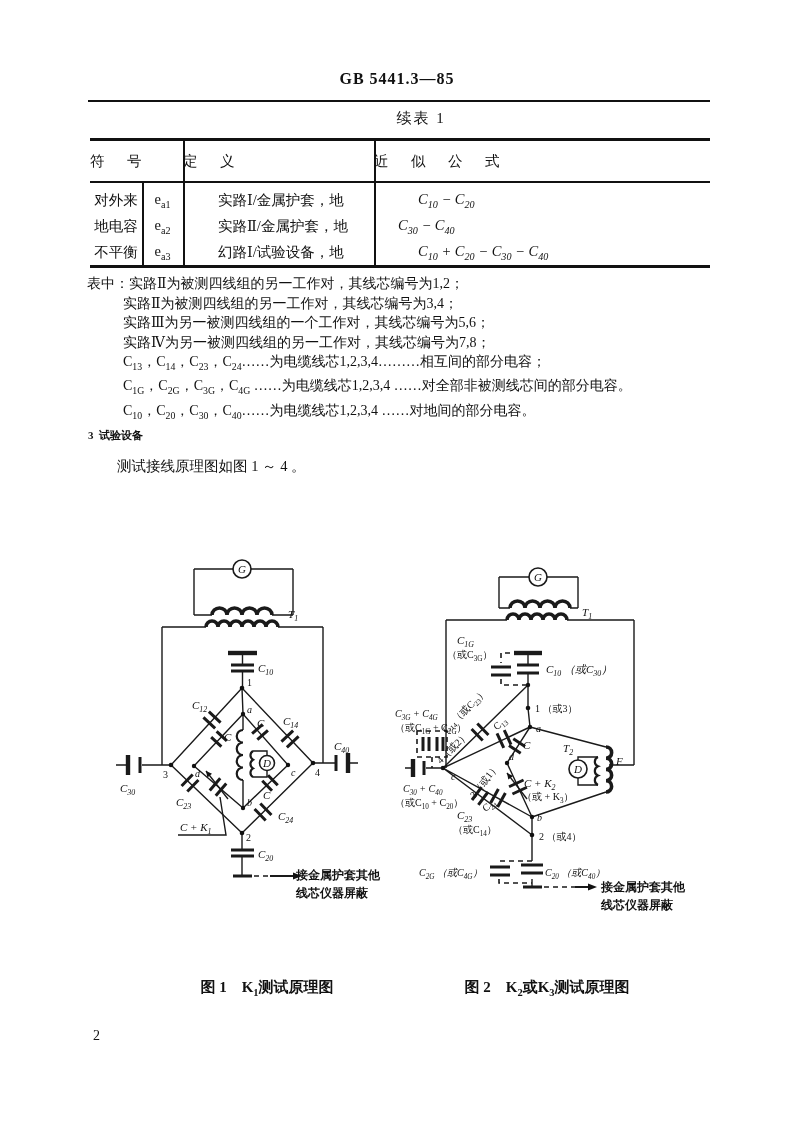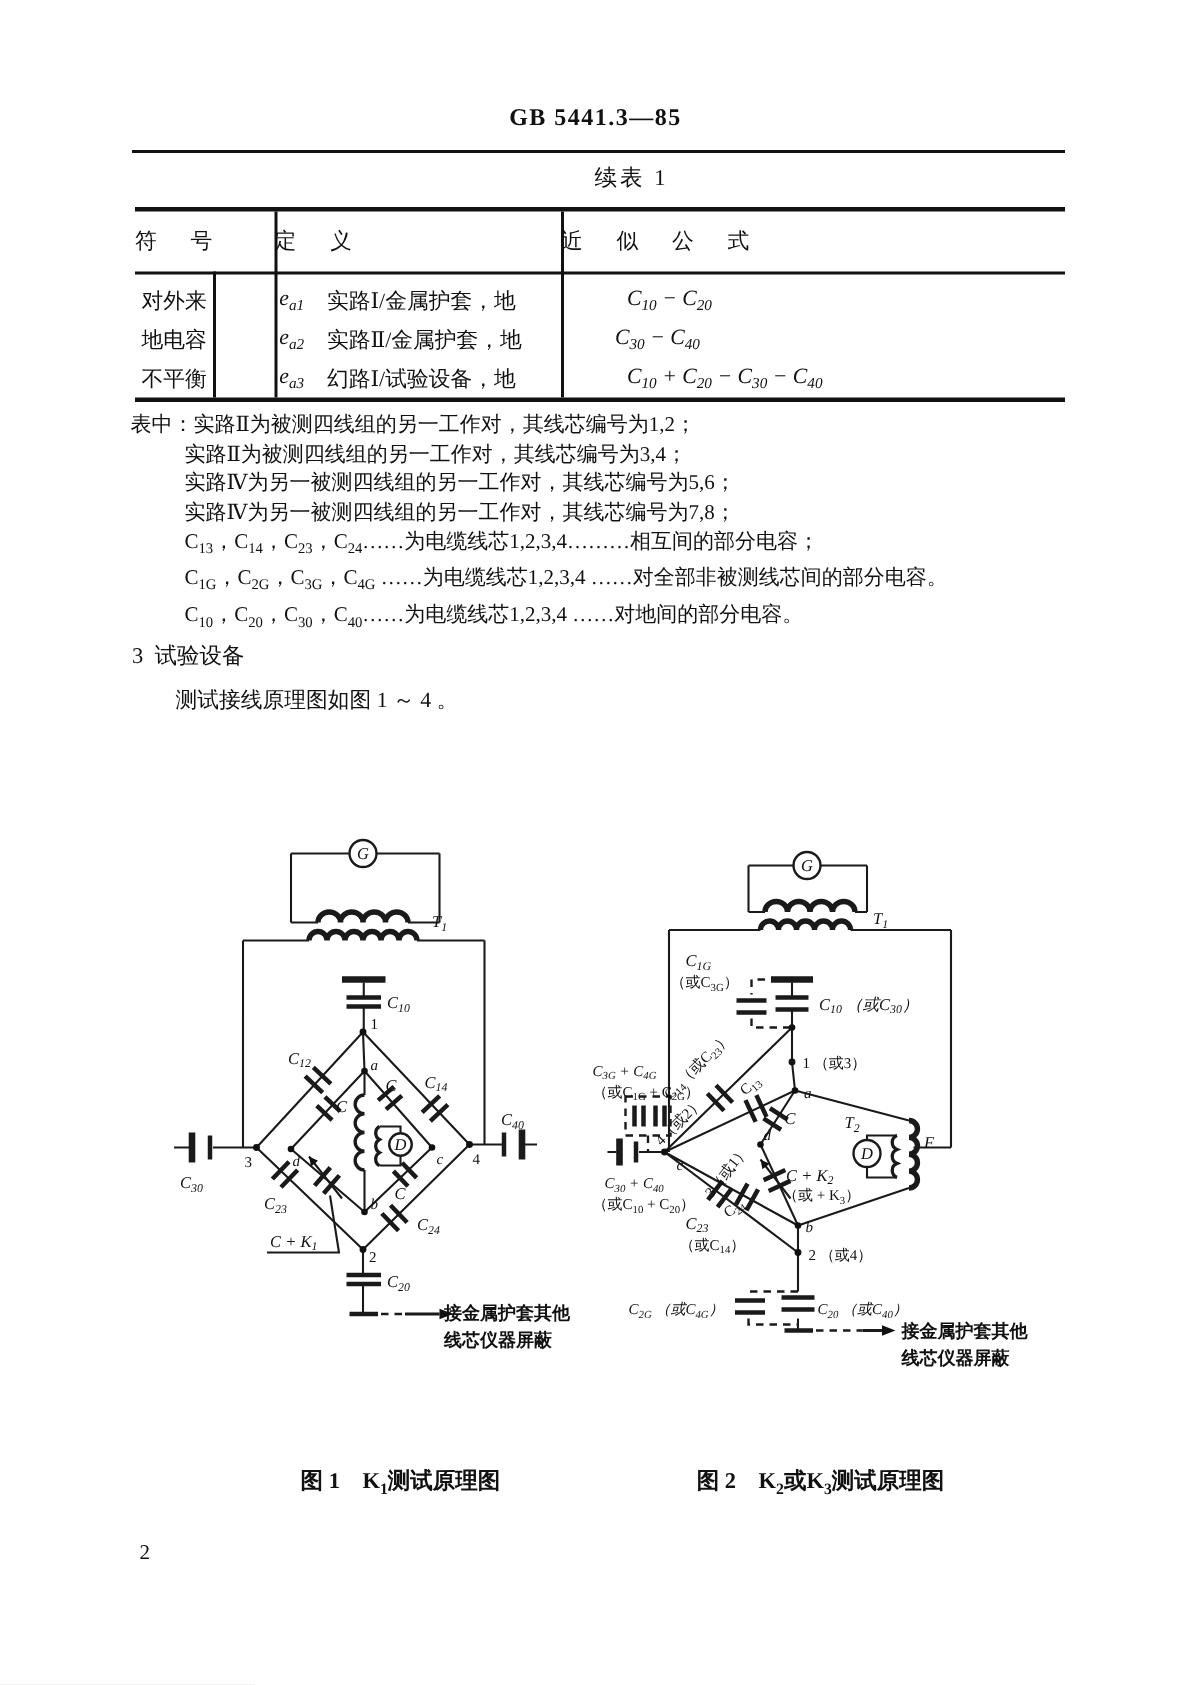--- a/index.html
+++ b/index.html
@@ -10,29 +10,29 @@
   .hdr{font-weight:bold;font-size:16px;letter-spacing:1px;font-family:Liberation Serif, serif;}
   .ttl{font-size:15px;letter-spacing:2px;}
   .rule{background:#111;}
   
   .gtable{position:absolute;left:90px;top:138px;width:620px;height:124px;
           border-top:3px solid #111;border-bottom:3px solid #111;font-size:14.5px;}
   .vline{position:absolute;width:2px;background:#111;}
   .hline{position:absolute;height:2px;background:#111;}
   .cell{position:absolute;white-space:nowrap;}
   .thc{line-height:40px;text-align:left;letter-spacing:4px;}
-  .sym{font-style:italic;padding-left:32px;}
+  .sym{}
   .formula{font-style:italic;}
   sub{font-size:70%;}
   
   .notes{position:absolute;left:87px;top:274px;width:640px;font-size:14px;line-height:19.5px;}
   .note-line{white-space:nowrap;}
   .note-indent{padding-left:36px;}
   
-  .sec-h{font-size:15px;font-weight:normal;}
+  .sec-h{font-size:11px;font-weight:bold;}
   .body-t{font-size:14.5px;}
   .cap{font-size:15px;font-weight:bold;white-space:nowrap;margin-top:12px;}
   .pgnum{font-size:14px;}
   
   svg text{font-family:"Liberation Serif","DejaVu Serif",serif;fill:#111;font-size:11px;}
   svg .lt{font-style:italic;}
   svg .sm{font-size:10px;}
   svg .bold-cjk{font-size:12px;font-weight:bold;}
   svg .wire{stroke:#1a1a1a;stroke-width:1.4;fill:none;}
   svg .wire2{stroke:#1a1a1a;stroke-width:2;fill:none;}
@@ -66,32 +66,32 @@
     <div class="cell thc" style="left:284px;top:0;width:336px;">近　似　公　式</div>
 
     <div class="cell ctr" style="left:0;top:50px;width:52px;">对外来</div>
     <div class="cell ctr sym" style="left:52px;top:50px;width:41px;">e<sub>a1</sub></div>
     <div class="cell" style="left:128px;top:50px;">实路Ⅰ/金属护套，地</div>
     <div class="cell formula" style="left:328px;top:50px;">C<sub>10</sub> − C<sub>20</sub></div>
 
     <div class="cell ctr" style="left:0;top:76px;width:52px;">地电容</div>
     <div class="cell ctr sym" style="left:52px;top:76px;width:41px;">e<sub>a2</sub></div>
     <div class="cell" style="left:128px;top:76px;">实路Ⅱ/金属护套，地</div>
-    <div class="cell formula" style="left:320px;top:76px;text-align:right;">C<sub>30</sub> − C<sub>40</sub></div>
+    <div class="cell formula" style="left:308px;top:76px;text-align:right;">C<sub>30</sub> − C<sub>40</sub></div>
 
     <div class="cell ctr" style="left:0;top:102px;width:52px;">不平衡</div>
     <div class="cell ctr sym" style="left:52px;top:102px;width:41px;">e<sub>a3</sub></div>
     <div class="cell" style="left:128px;top:102px;">幻路Ⅰ/试验设备，地</div>
     <div class="cell formula" style="left:328px;top:102px;">C<sub>10</sub> + C<sub>20</sub> − C<sub>30</sub> − C<sub>40</sub></div>
   </div>
 
   <div class="notes">
     <div class="note-line"><span>表中：</span><span>实路Ⅱ为被测四线组的另一工作对，其线芯编号为1,2；</span></div>
     <div class="note-line note-indent">实路Ⅱ为被测四线组的另一工作对，其线芯编号为3,4；</div>
-    <div class="note-line note-indent">实路Ⅳ为另一被测四线组的另一工作对，其线芯编号为5,6；</div>
+    <div class="note-line note-indent">实路Ⅲ为另一被测四线组的一个工作对，其线芯编号为5,6；</div>
     <div class="note-line note-indent">实路Ⅳ为另一被测四线组的另一工作对，其线芯编号为7,8；</div>
     <div class="note-line note-indent">C<sub>13</sub>，C<sub>14</sub>，C<sub>23</sub>，C<sub>24</sub>……为电缆线芯1,2,3,4………相互间的部分电容；</div>
     <div class="note-line note-indent">C<sub>1G</sub>，C<sub>2G</sub>，C<sub>3G</sub>，C<sub>4G</sub> ……为电缆线芯1,2,3,4 ……对全部非被测线芯间的部分电容。</div>
     <div class="note-line note-indent">C<sub>10</sub>，C<sub>20</sub>，C<sub>30</sub>，C<sub>40</sub>……为电缆线芯1,2,3,4 ……对地间的部分电容。</div>
   </div>
 
   <div class="abs sec-h" style="left:88px;top:428px;">
     <span>3</span>&nbsp;&nbsp;<span>试验设备</span>
   </div>
   <div class="abs body-t" style="left:117px;top:457px;">测试接线原理图如图 1 ～ 4 。</div>

